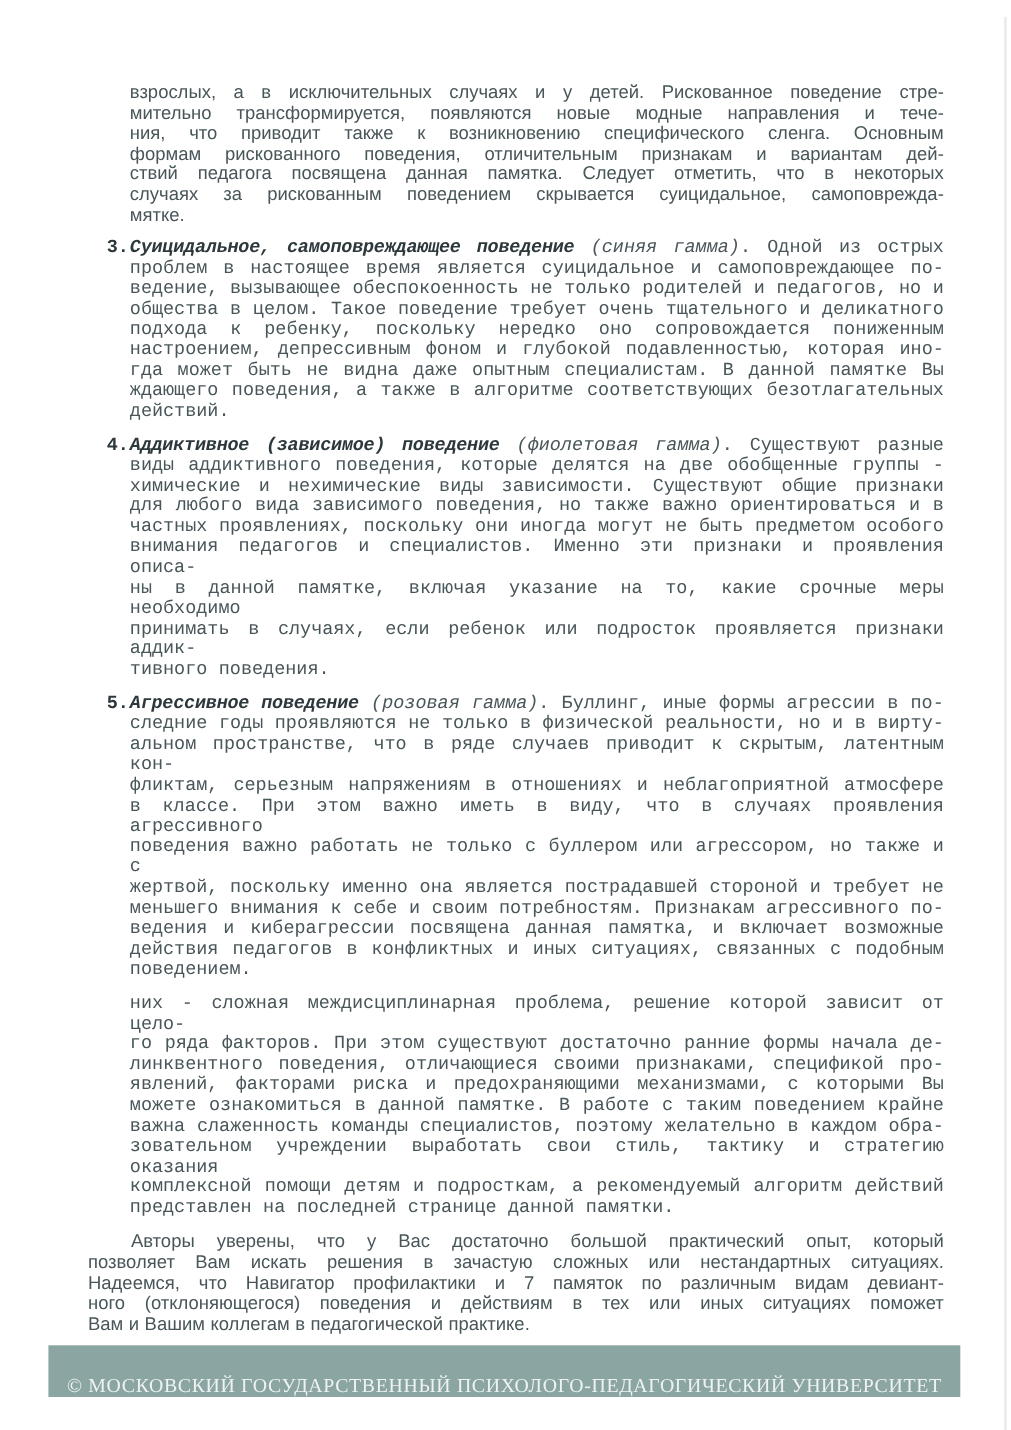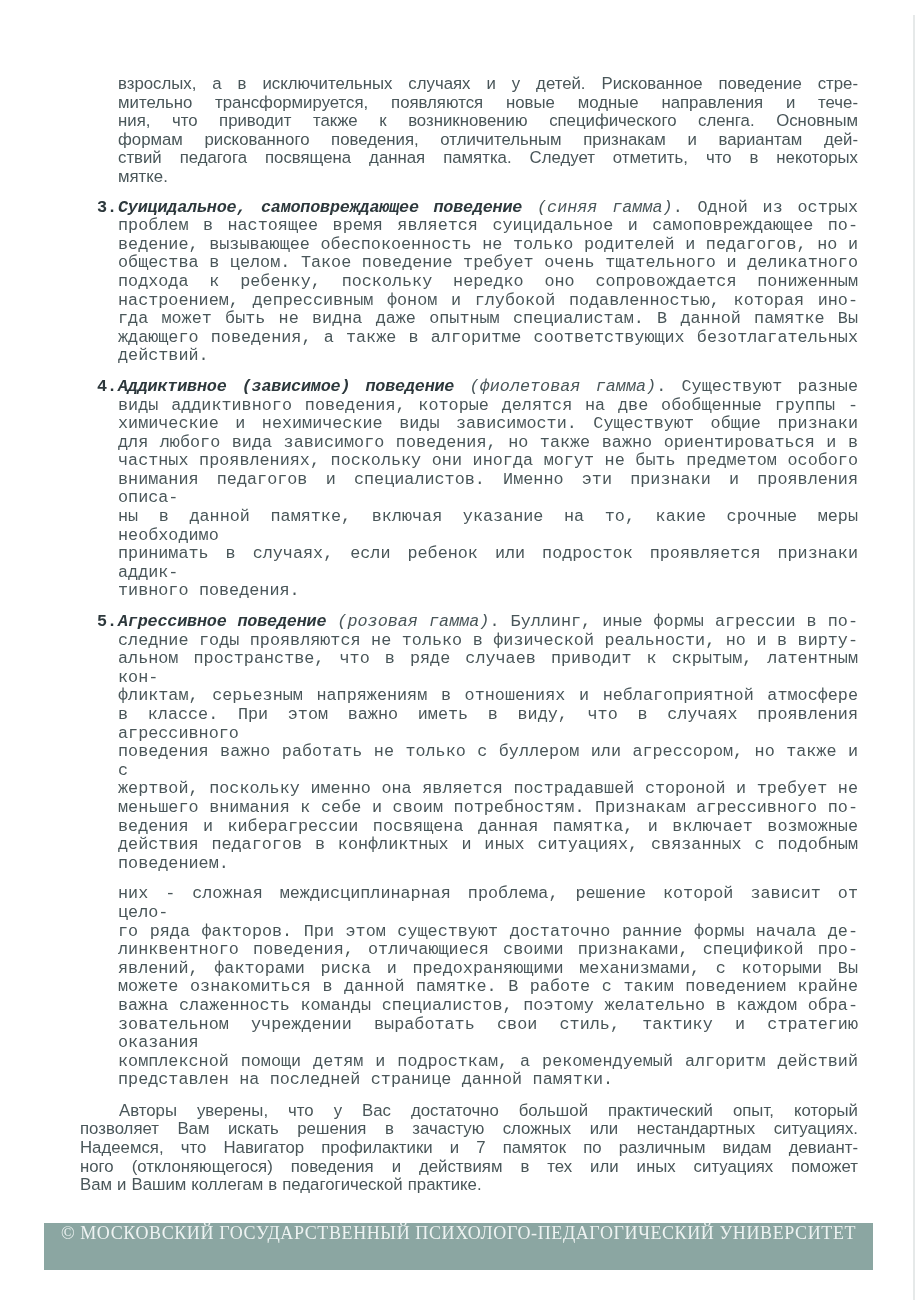--- a/index.html
+++ b/index.html
@@ -39,21 +39,21 @@
     font-weight:700; font-style:italic;
     color:var(--heading-text, #2d383c);
     letter-spacing:-0.2px;
   }
   .gamma { font-style:italic; }
   .closing { margin-top:64px; }
   .closing .indent { text-indent:39px; }
   .footer {
     position:absolute; left:44px; top:1208px; width:829px; height:47px;
     background:var(--footer-bg, #8ba6a2);
-    display:flex; align-items:flex-start; justify-content:center;
+    display:flex; align-items:flex-end; justify-content:center;
     font-family:"Liberation Serif", serif;
     font-size:18px; letter-spacing:0.6px;
     color:var(--footer-text, #eef3f2);
     white-space:nowrap;
   }
 </style>
 </head>
 <body>
 
 <div class="page">
@@ -62,20 +62,21 @@
 
   <div class="content">
 
     <div class="block intro">
       <div>
           <div class="line">взрослых, а в исключительных случаях и у детей. Рискованное поведение стре-</div>
           <div class="line">мительно трансформируется, появляются новые модные направления и тече-</div>
           <div class="line">ния, что приводит также к возникновению специфического сленга. Основным</div>
           <div class="line">формам рискованного поведения, отличительным признакам и вариантам дей-</div>
           <div class="line">ствий педагога посвящена данная памятка. Следует отметить, что в некоторых</div>
+          <div class="line">случаях за рискованным поведением скрывается суицидальное, самоповрежда-</div>
         </div>
       <div class="line line-last">мятке.</div>
     </div>
 
     <div class="block list-item">
       <div class="line"><span class="num">3.</span><span class="title">Суицидальное, самоповреждающее поведение</span> <span class="gamma">(синяя гамма)</span><span>. Одной из острых</span></div>
       <div>
           <div class="line">проблем в настоящее время является суицидальное и самоповреждающее по-</div>
           <div class="line">ведение, вызывающее обеспокоенность не только родителей и педагогов, но и</div>
           <div class="line">общества в целом. Такое поведение требует очень тщательного и деликатного</div>

